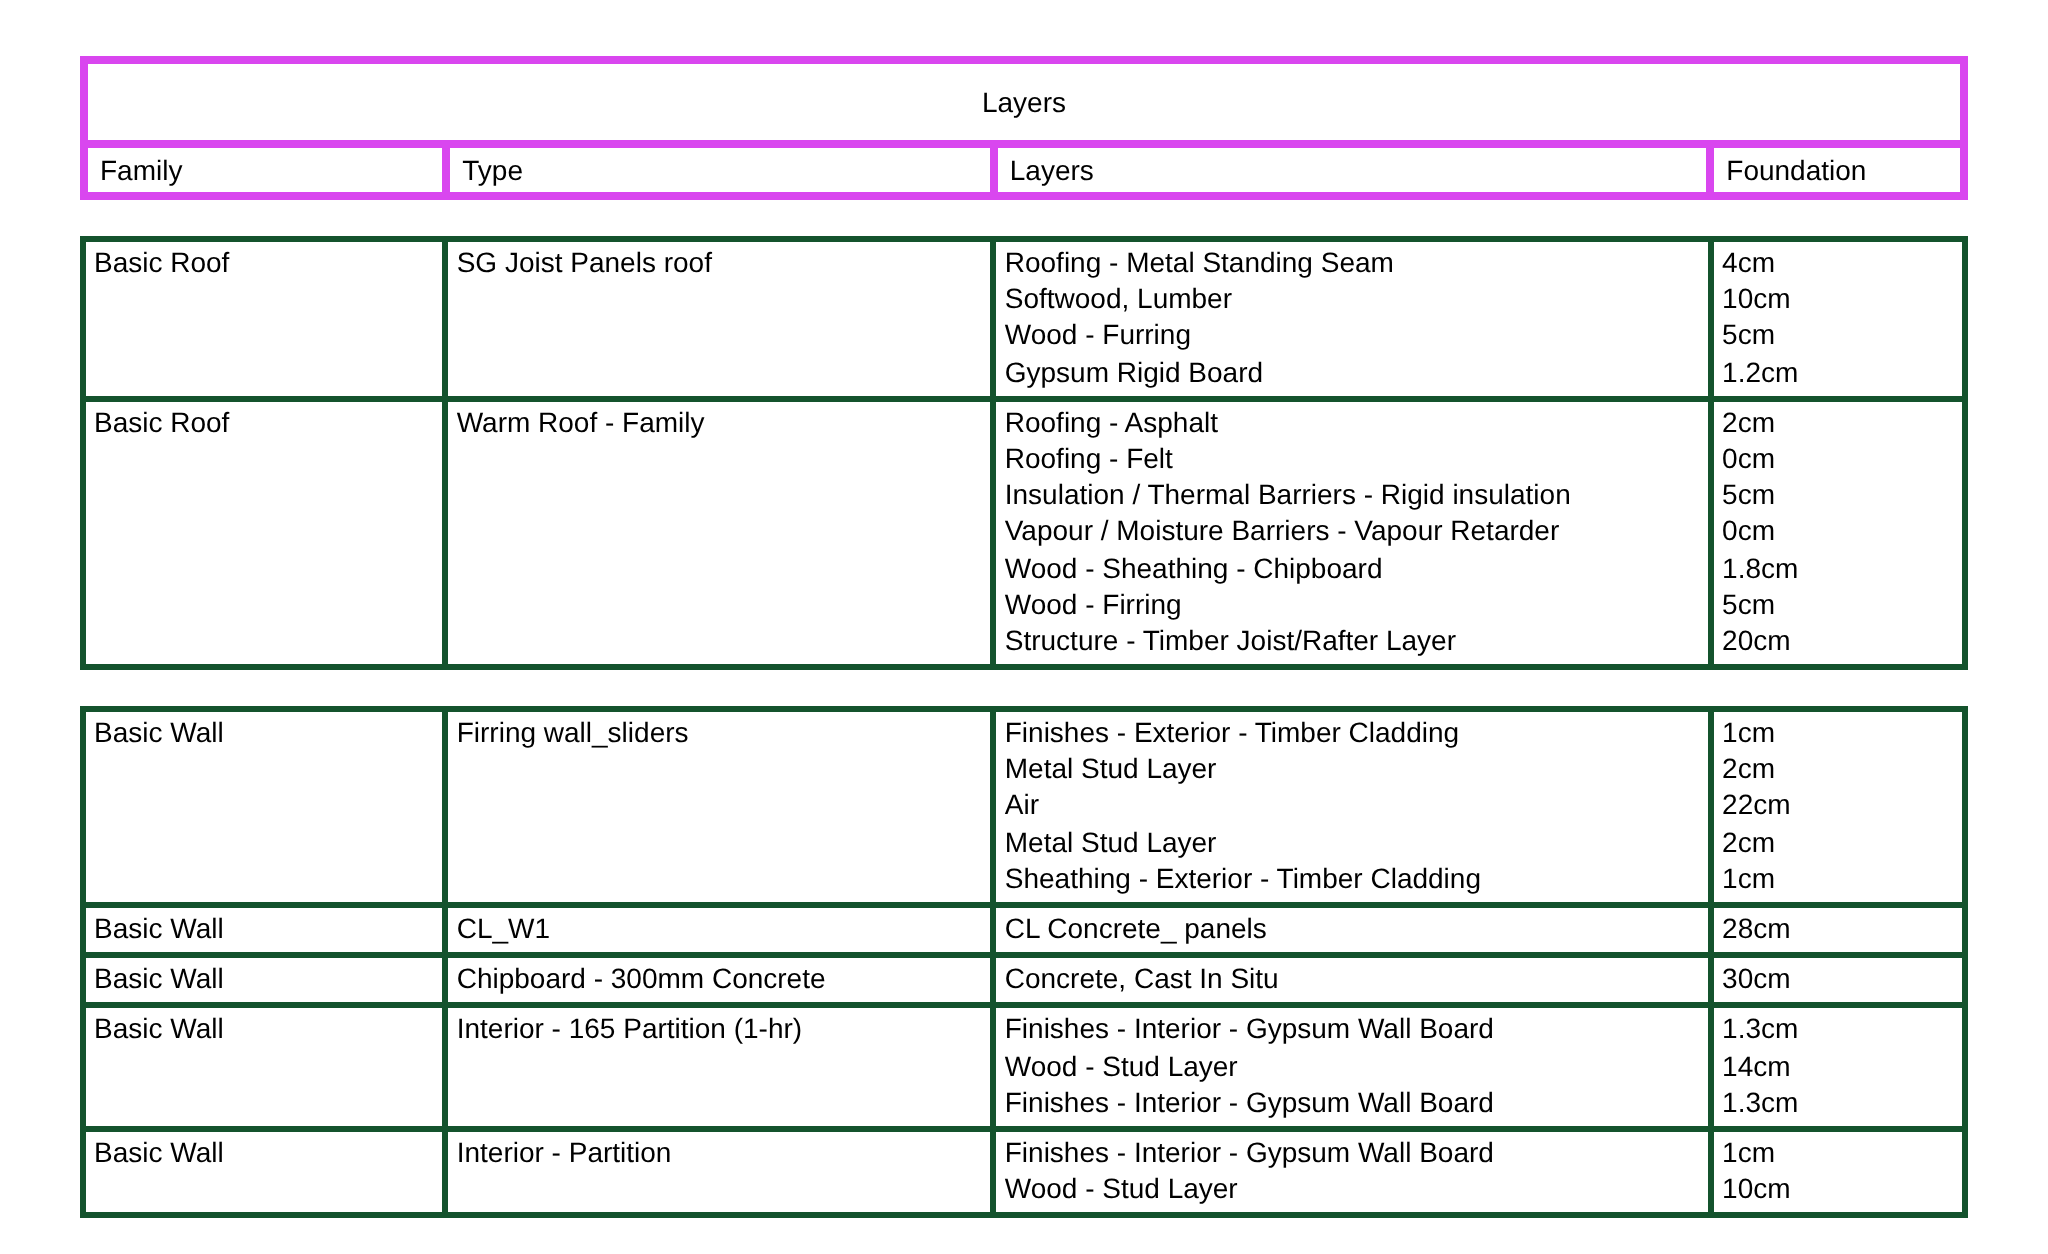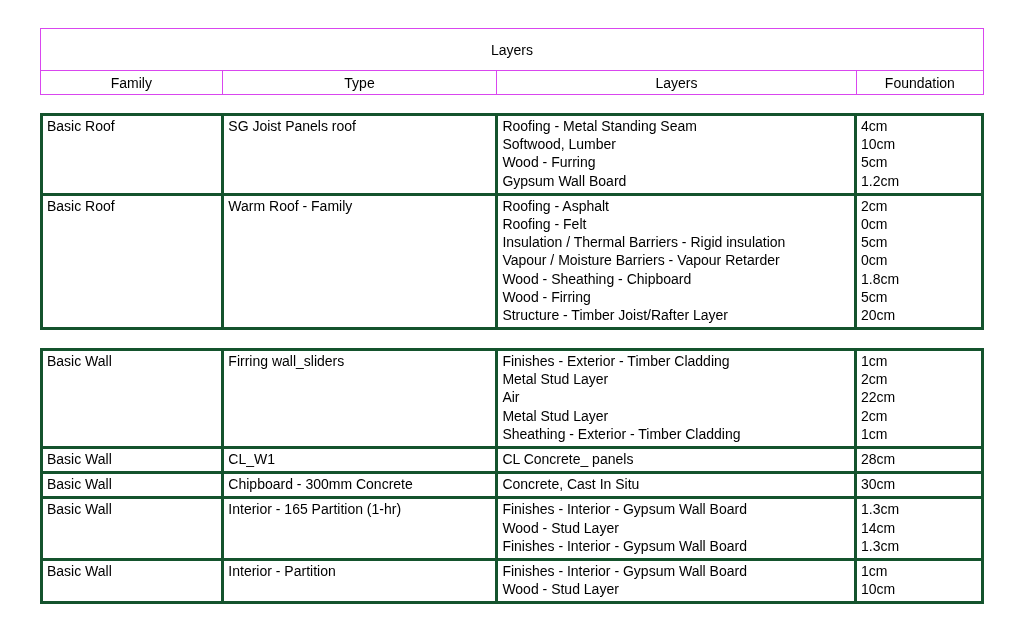--- a/index.html
+++ b/index.html
@@ -10,31 +10,31 @@
     padding: 28px 40px;
     color: #000;
     background: #fff;
   }
   table {
     border-collapse: collapse;
     width: 100%;
     table-layout: fixed;
   }
   .header-table td, .header-table th {
-    border: 1px solid #d946ef;
+    border: 4px solid #d946ef;
     padding: 3px 6px;
     vertical-align: middle;
   }
   .title-row td {
     text-align: center;
     font-weight: normal;
     height: 42px;
   }
   .col-row td {
-    text-align: center;
+    text-align: left;
     font-weight: normal;
     height: 24px;
   }
   .data-table {
     margin-top: 18px;
   }
   .data-table td {
     border: 3px solid #14532d;
     padding: 1px 4px 3px 4px;
     vertical-align: top;
@@ -78,21 +78,21 @@
       <col class="c3">
       <col class="c4">
   </colgroup>
   <tbody>
       <tr>
     <td>Basic Roof</td>
     <td>SG Joist Panels roof</td>
     <td class="multi">Roofing - Metal Standing Seam
 Softwood, Lumber
 Wood - Furring
-Gypsum Wall Board</td>
+Gypsum Rigid Board</td>
     <td class="multi">4cm
 10cm
 5cm
 1.2cm</td>
   </tr>
   <tr>
     <td>Basic Roof</td>
     <td>Warm Roof - Family</td>
     <td class="multi">Roofing - Asphalt
 Roofing - Felt

